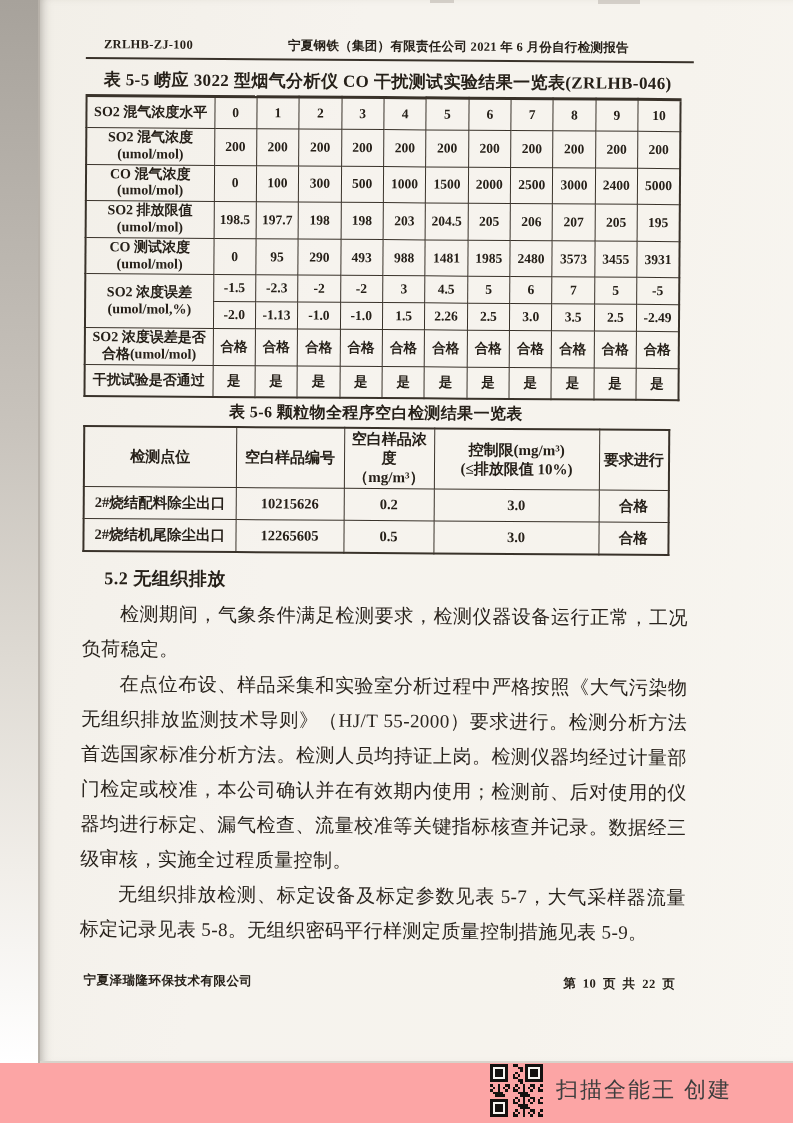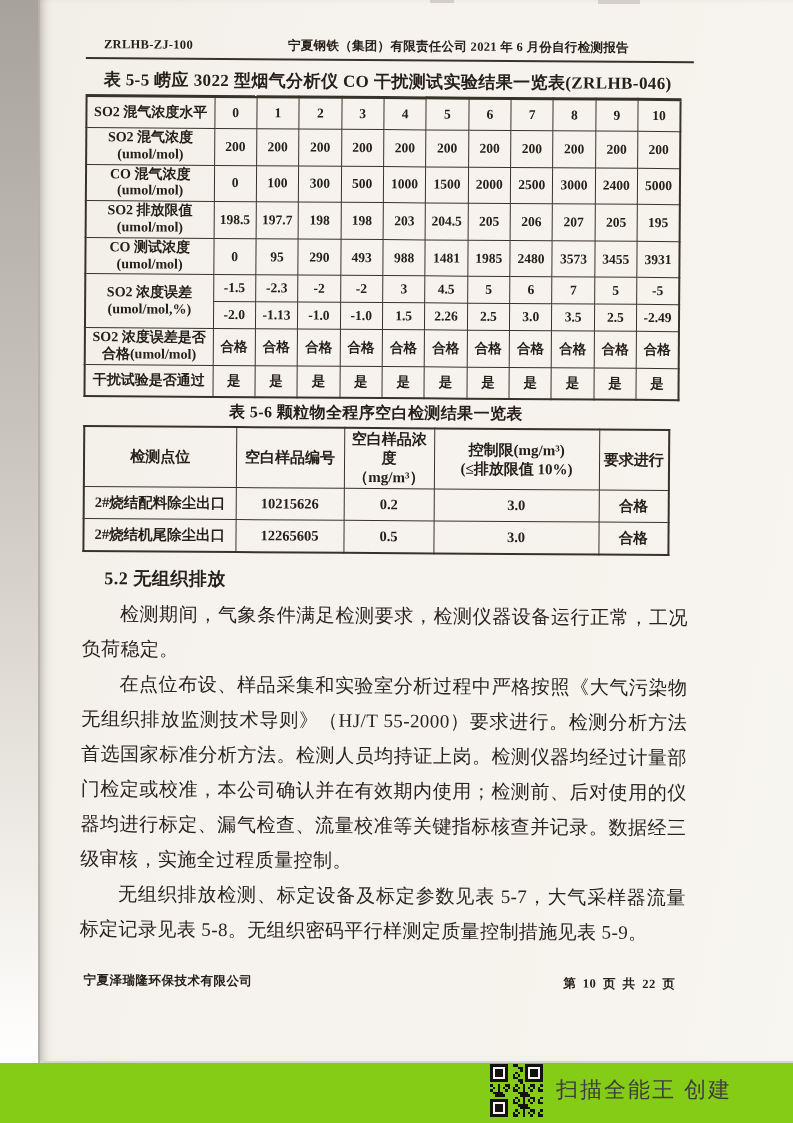--- a/index.html
+++ b/index.html
@@ -59,21 +59,21 @@
   }
   .body-par.first{margin-top:6px;}
   
   .page-footer{
     position:absolute;left:0;top:936px;width:602px;display:flex;justify-content:space-between;
     font-size:12.5px;font-weight:700;letter-spacing:.5px;
   }
   .footer-company{padding-left:4px;}
   .footer-page{padding-right:6px;word-spacing:3px;}
   
-  .scan-strip{position:absolute;left:0;top:1063px;width:793px;height:60px;background:#84cc16;}
+  .scan-strip{position:absolute;left:0;top:1063px;width:793px;height:60px;background:#fca5a5;}
   .qr{position:absolute;left:490px;top:1px;width:53px;height:53px;}
   .qr svg{width:100%;height:100%;}
   .watermark-caption{
     position:absolute;left:556px;top:12px;font-size:22px;color:#3e3e3e;
     font-family:"Liberation Sans","DejaVu Sans",sans-serif;letter-spacing:2px;
   }
 </style>
 </head>
 <body>
 

